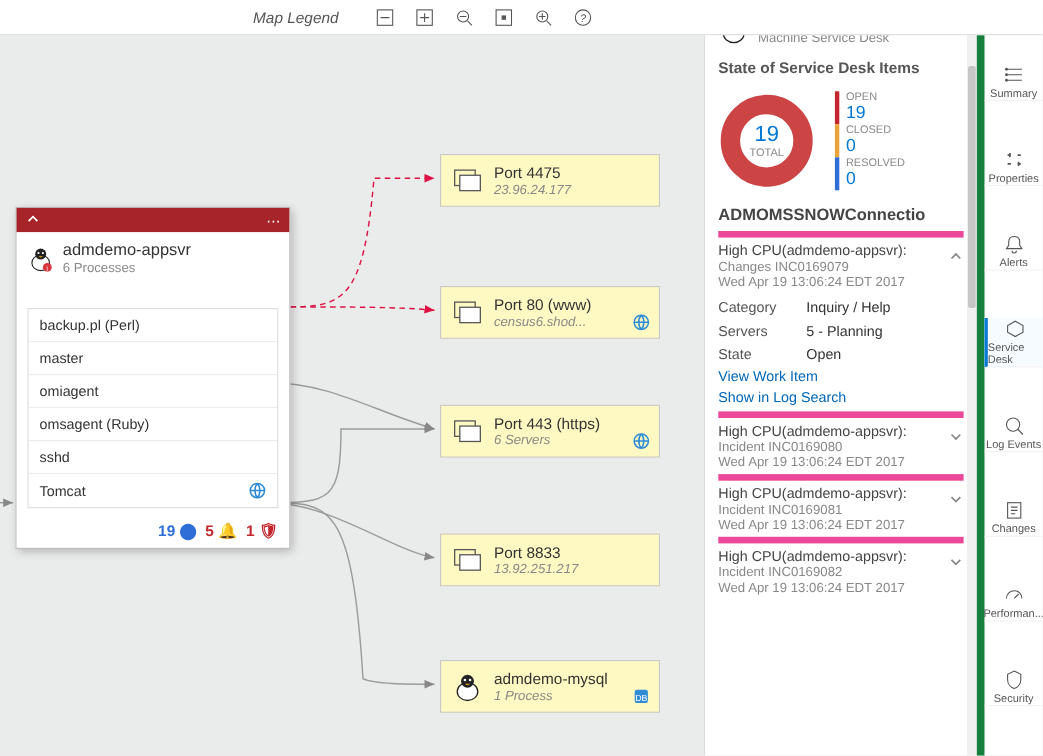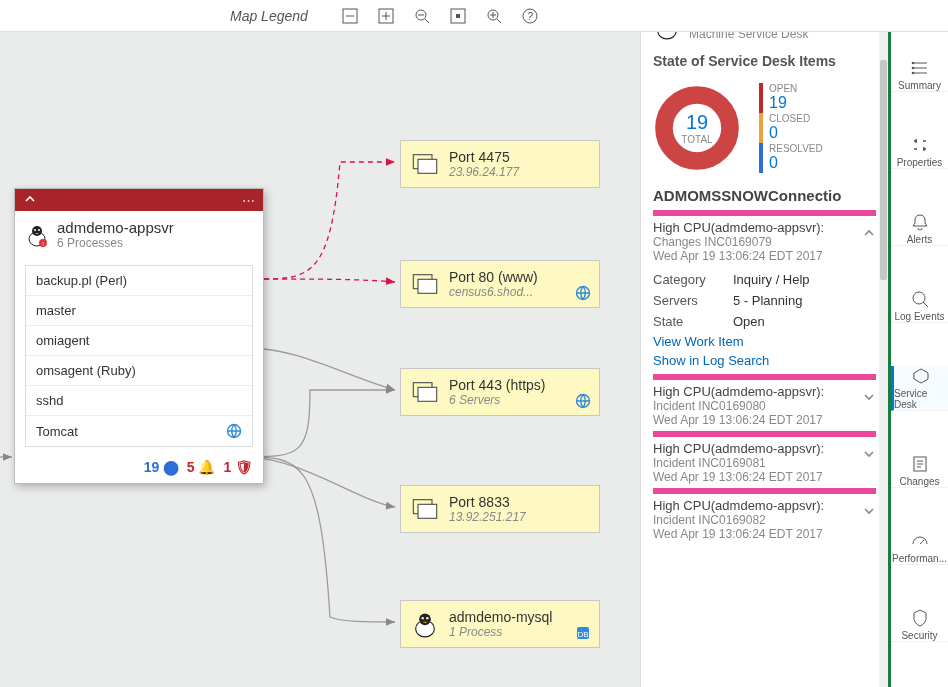--- a/index.html
+++ b/index.html
@@ -14,21 +14,21 @@
   .edges { position: absolute; top: 0; left: 0; width: 100%; height: 100%; pointer-events: none; }
 
   
   .machine-card { position: absolute; left: 14px; top: 156px; width: 250px; background: #fff; border: 1px solid #b9b9b9; box-shadow: 2px 3px 8px rgba(0,0,0,0.25); }
   .mc-head { background: #a6242a; height: 22px; display: flex; align-items: center; justify-content: space-between; padding: 0 8px; color: #fff; }
   .mc-head .chev, .mc-head .dots { cursor: pointer; font-size: 13px; }
   .mc-title { display: flex; align-items: center; gap: 8px; padding: 8px 10px; }
   .mc-title .tux { width: 24px; height: 24px; }
   .mc-title .name { font-size: 15px; color: #333; }
   .mc-title .sub { font-size: 12px; color: #888; }
-  .proc-list { margin: 7px 10px 8px; border: 1px solid #dcdcdc; }
+  .proc-list { margin: 22px 10px 8px; border: 1px solid #dcdcdc; }
   .proc { padding: 7px 10px; font-size: 13px; border-bottom: 1px solid #ececec; display:flex; justify-content:space-between; align-items:center;}
   .proc:last-child { border-bottom: none; }
   .badgebar { padding: 4px 10px 8px; text-align: right; font-size: 14px; }
   .badgebar .b1 { color: #2e6ed6; font-weight:600;}
   .badgebar .b2 { color: #c2272d; font-weight:600;}
   .badgebar .b3 { color: #c2272d; font-weight:600;}
 
   
   .ep { position: absolute; left: 400px; width: 200px; background: #fef9c3; border: 1px solid #c8c8c8; padding: 8px 10px; display: flex; gap: 10px; align-items:center;}
   .ep .eicon { width: 28px; height: 28px; flex: none;}
@@ -58,21 +58,21 @@
   .item .iline{font-size:12px; color:#888;}
   .item .expand{position:absolute; right:0; top:10px; cursor:pointer; color:#888;}
   .kv { display:flex; font-size:13px; padding:3px 0;}
   .kv .k{width:80px; color:#555;}
   .kv .v{color:#333;}
   .links a { display:block; color:#0067b8; font-size:13px; padding:2px 0; cursor:pointer;}
   .vscroll{position:absolute; right:0; top:0; bottom:0; width:9px; background:#f0f0f0;}
   .vscroll .thumb{position:absolute; left:1px; width:7px; background:#c6c6c6; border-radius:2px;}
 
   
-  .railnav { position:absolute; top:0; right:0; width:60px; height:100%; background:#fff; border-left:3px solid #15803d; display:flex; flex-direction:column;gap:43px;}
+  .railnav { position:absolute; top:0; right:0; width:60px; height:100%; background:#fff; border-left:7px solid #15803d; display:flex; flex-direction:column;gap:43px;}
   .railnav .rtop{height:32px; display:flex; align-items:center; justify-content:center; border-bottom:1px solid #eee; cursor:pointer;}
   .ritem{height:56px; display:flex; flex-direction:column; align-items:center; justify-content:center; gap:2px; border-bottom:1px solid #f2f2f2; cursor:pointer; font-size:10px; color:#555;}
   .ritem.active{border-left:3px solid #0078d4; background:#f6fbff;}
   .ritem svg{width:20px;height:20px;}
 
   .globe-icon{fill:none;stroke:#2e8bd6;stroke-width:1.4;}
 </style>
 </head>
 <body>
 
@@ -395,33 +395,33 @@
         <path d="M4 6h3M4 14h3M13 6h3M13 14h3M6 4v4M14 12v4" stroke="#555" fill="none" stroke-width="1.5"></path>
       </svg>
       <span>Properties</span>
     </div>
   <div class="ritem">
       <svg viewBox="0 0 20 20">
         <path d="M10 3c3 0 5 2 5 5v3l2 3H3l2-3V8c0-3 2-5 5-5zM8 16a2 2 0 004 0" fill="none" stroke="#555"></path>
       </svg>
       <span>Alerts</span>
     </div>
+  <div class="ritem active">
+      <svg viewBox="0 0 20 20">
+        <path d="M10 3l7 4v6l-7 4-7-4V7z" fill="none" stroke="#555"></path>
+      </svg>
+      <span>Service Desk</span>
+    </div>
   <div class="ritem">
       <svg viewBox="0 0 20 20">
         <circle cx="9" cy="9" r="6" fill="none" stroke="#555"></circle>
         <line x1="13" y1="13" x2="18" y2="18" stroke="#555"></line>
       </svg>
       <span>Log Events</span>
     </div>
-  <div class="ritem active">
-      <svg viewBox="0 0 20 20">
-        <path d="M10 3l7 4v6l-7 4-7-4V7z" fill="none" stroke="#555"></path>
-      </svg>
-      <span>Service Desk</span>
-    </div>
   <div class="ritem">
       <svg viewBox="0 0 20 20">
         <rect x="4" y="3" width="12" height="14" fill="none" stroke="#555"></rect>
         <path d="M7 7h6M7 10h6M7 13h4" stroke="#555"></path>
       </svg>
       <span>Changes</span>
     </div>
   <div class="ritem">
       <svg viewBox="0 0 20 20">
         <path d="M3 13a7 7 0 0114 0" fill="none" stroke="#555"></path>

